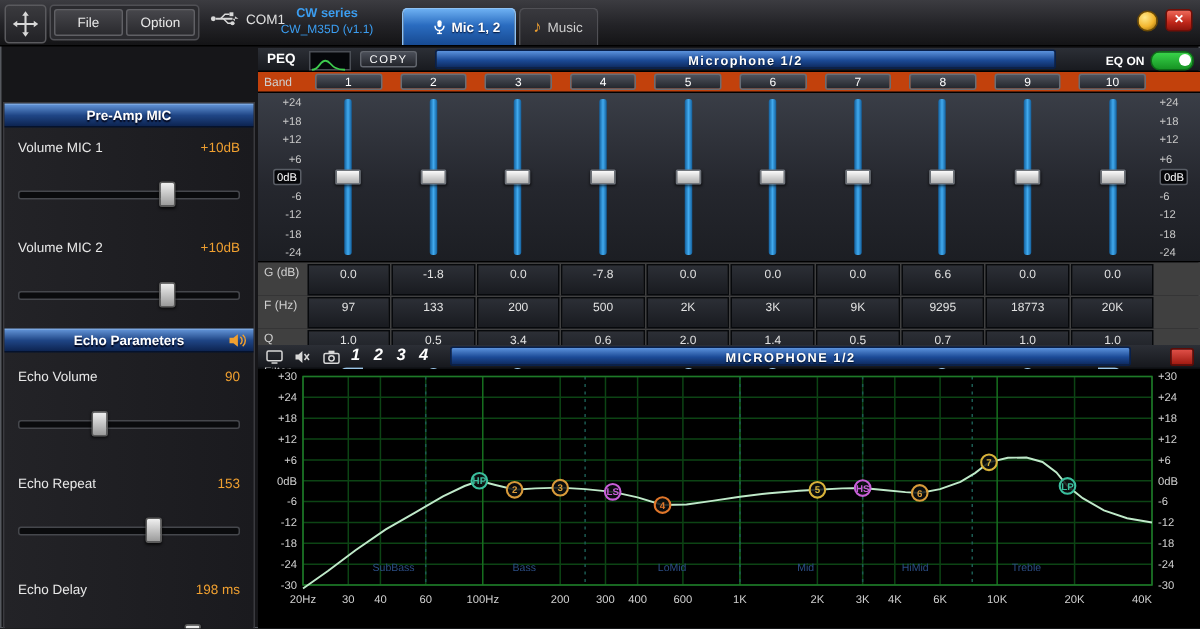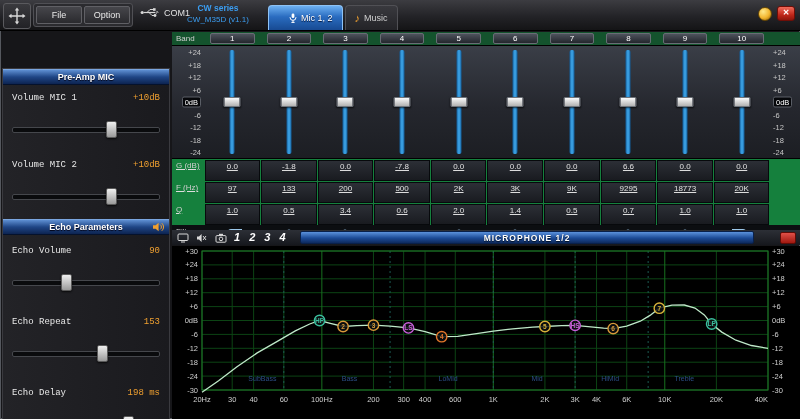--- a/index.html
+++ b/index.html
@@ -17,40 +17,40 @@
             color:#e8e8e8;font-size:9px;font-family:"Liberation Sans",sans-serif;cursor:pointer;}
   .com{position:absolute;left:140px;top:7px;display:flex;align-items:center;gap:4px;}
   .com-label{font-size:9px;color:#e0e0e0;}
   .brand{position:absolute;left:178px;top:3px;width:80px;text-align:center;line-height:11px;}
   .brand .b1{font-size:8.5px;color:#3b9df0;font-weight:bold;}
   .brand .b2{font-size:8px;color:#3b9df0;}
   .tabs{position:absolute;left:268px;top:5px;height:25px;display:flex;align-items:flex-end;gap:2px;}
   .tab{height:25px;display:flex;align-items:center;gap:4px;padding:0 9px;border-radius:4px 4px 0 0;
        font-size:9px;cursor:pointer;box-sizing:border-box;}
   .tab.active{background:linear-gradient(180deg,#6db0f2,#2a6cc0 45%,#174a92);border:1px solid #8ec2f5;border-bottom:none;
-              color:#fff;font-weight:normal;text-shadow:0 1px 1px #013;padding-left:20px;}
+              color:#fff;font-weight:bold;text-shadow:0 1px 1px #013;padding-left:20px;}
   .tab.inactive{background:linear-gradient(180deg,#39393e,#232327);border:1px solid #505055;border-bottom:none;color:#cfcfcf;}
   .note-ic{color:#f0a030;font-size:11px;line-height:10px;}
   .winctl{position:absolute;right:5px;top:6px;display:flex;align-items:center;gap:5px;}
   .min-btn{width:12px;height:12px;border-radius:50%;background:radial-gradient(circle at 35% 30%,#ffe98a,#f2b52e 55%,#8a5d07);
            border:1px solid #6b4a05;cursor:pointer;}
   .close-btn{width:16px;height:13px;border-radius:3px;background:linear-gradient(#ef6a5a,#c0271a 60%,#8f150c);
              border:1px solid #6f0e07;color:#fff;font-size:8px;font-weight:bold;line-height:12px;text-align:center;cursor:pointer;}
 
   
   .left-panel{position:absolute;left:2px;top:32px;width:168px;height:385px;
               background:linear-gradient(90deg,#232327,#1a1a1e);border:1px solid #3a3a3f;box-sizing:border-box;margin-top:36px;}
   .sec-header{position:relative;height:14px;background:linear-gradient(180deg,#5e8fd2,#1f4585 50%,#0d2451);
               border-top:1px solid #7aa6e0;border-bottom:1px solid #05122c;color:#fff;font-size:9px;font-weight:bold;
               text-align:center;line-height:14px;text-shadow:0 1px 1px #001;}
   .sec-header .hdr-ic{position:absolute;right:4px;top:2px;}
   #preamp-body{height:134px;}
   .lp-row{height:67px;padding:8px 9px 0;box-sizing:border-box;}
   .echo-body .lp-row{height:71px;padding-top:11px;}
-  .lp-head{display:flex;justify-content:space-between;align-items:center;font-family:Liberation Mono, monospace;}
+  .lp-head{display:flex;justify-content:space-between;align-items:center;}
   .lp-label{font-size:9px;color:#e8e8e8;}
   .lp-value{font-size:9px;color:#f0a030;}
   .lp-slider{position:relative;margin-top:19px;height:14px;cursor:pointer;}
   .lp-track{position:absolute;left:0;right:0;top:5px;height:4px;background:#0a0b0d;border:1px solid #45474c;border-radius:2px;}
   .lp-handle{position:absolute;top:-1px;width:9px;height:15px;margin-left:-4px;
              background:linear-gradient(#efefef,#9a9a9a);border:1px solid #5a5a5a;border-radius:2px;
              box-shadow:0 1px 2px rgba(0,0,0,.7);cursor:grab;}
 
   
   .eq-panel{position:absolute;left:172px;top:32px;width:628px;}
@@ -64,37 +64,37 @@
               background:linear-gradient(180deg,#5b92dc,#1c4b97 55%,#0e2a5e);border:1px solid #09204a;border-radius:2px;
               color:#fff;font-size:8.5px;font-weight:bold;text-align:center;line-height:12px;letter-spacing:1px;text-shadow:0 1px 1px #012;}
   .eqon{position:absolute;right:4px;top:2px;display:flex;align-items:center;gap:4px;}
   .eqon-label{font-size:8px;font-weight:bold;color:#fff;}
   .toggle{position:relative;width:27px;height:11px;border-radius:6px;background:linear-gradient(#39d44a,#179424);
           border:1px solid #0d6a17;cursor:pointer;}
   .toggle .knob{position:absolute;right:1px;top:1px;width:8px;height:8px;border-radius:50%;background:#fff;}
 
   .eq-row{display:grid;grid-template-columns:32px 1fr 30px;}
   .cells{display:grid;grid-template-columns:repeat(10,1fr);}
-  .band-row{height:13px;background:#14532d;border-bottom:1px solid #000;}
+  .band-row{height:13px;background:#c2410c;border-bottom:1px solid #000;}
   .gutter-label{font-size:8px;color:#cfcfcf;line-height:13px;padding-left:4px;}
   .band-btn{margin:1px 6px;height:11px;background:linear-gradient(#4d525c,#23262c);border:1px solid #686d75;border-radius:2px;
             color:#fff;font-size:8px;line-height:9px;padding:0;cursor:pointer;font-family:"Liberation Sans",sans-serif;}
   .slider-row{height:112px;background:linear-gradient(180deg,#3a3e47,#25272e 55%,#1c1e23);border-bottom:1px solid #000;}
   .scale-gutter{position:relative;}
   .slabel{position:absolute;right:3px;transform:translateY(-50%);font-size:7.5px;color:#c8c8c8;}
   .scale-gutter.right .slabel{right:auto;left:3px;}
   .slabel.zero{color:#fff;background:#06070a;border:1px solid #5a5e66;padding:0 2px;border-radius:2px;}
   .vcell{position:relative;}
   .vslider{position:absolute;inset:0;cursor:pointer;}
   .vtrack{position:absolute;left:50%;transform:translateX(-50%);top:4px;bottom:4px;width:5px;border-radius:2px;
           background:linear-gradient(90deg,#135f9c,#41aaee 50%,#135f9c);}
   .vhandle{position:absolute;left:50%;top:50%;transform:translate(-50%,-50%);width:15px;height:8px;
            background:linear-gradient(#fafafa,#b2b2b2);border:1px solid #70757c;border-radius:1px;
            box-shadow:0 1px 2px rgba(0,0,0,.7);cursor:grab;}
-  .trow{height:22px;background:#15803d;text-decoration:underline;}
+  .trow{height:22px;background:#404040;}
   .tcell{margin:0.5px;background:linear-gradient(#2c2f36,#191b20);border:1px solid #07090c;
          font-size:8px;color:#e2e2e2;text-align:center;line-height:11px;}
   .filter-row{height:16px;background:#0c0e11;border-bottom:1px solid #000;}
   .fcell{display:flex;align-items:center;justify-content:center;cursor:pointer;}
 
   
   .graph-header{position:absolute;left:172px;top:230px;width:628px;height:15px;
                 background:linear-gradient(180deg,#2c2f36,#16181d);}
   .gh-icons{position:absolute;left:4px;top:2px;display:flex;gap:6px;align-items:center;}
   .gh-icon{width:13px;height:11px;display:flex;align-items:center;justify-content:center;cursor:pointer;}
@@ -219,20 +219,36 @@
           </div>
           <div class="lp-slider">
             <div class="lp-track"></div>
             <div class="lp-handle" style="left: 78%;"></div>
           </div>
         </div>
       </div>
   </div>
 
   <div class="eq-panel">
+    <div class="eq-header">
+      <span class="peq-label">PEQ</span>
+      <span class="curve-ic">
+        <svg width="24" height="9" viewBox="0 0 24 9">
+            <path d="M1 7.5 C6 7.5 6 1.5 10 1.5 C14 1.5 13 7.5 23 7.5" stroke="#3ecb4e" stroke-width="1.2" fill="none"></path>
+          </svg>
+      </span>
+      <button class="copy-btn">COPY</button>
+      <div class="blue-strip">Microphone 1/2</div>
+      <div class="eqon">
+        <span class="eqon-label">EQ ON</span>
+        <div class="toggle">
+            <div class="knob"></div>
+          </div>
+      </div>
+    </div>
 
     <div class="eq-row band-row">
       <div class="gutter-label">Band</div>
       <div class="cells" id="band-cells">
           <button class="band-btn">1</button>
           <button class="band-btn">2</button>
           <button class="band-btn">3</button>
           <button class="band-btn">4</button>
           <button class="band-btn">5</button>
           <button class="band-btn">6</button>

